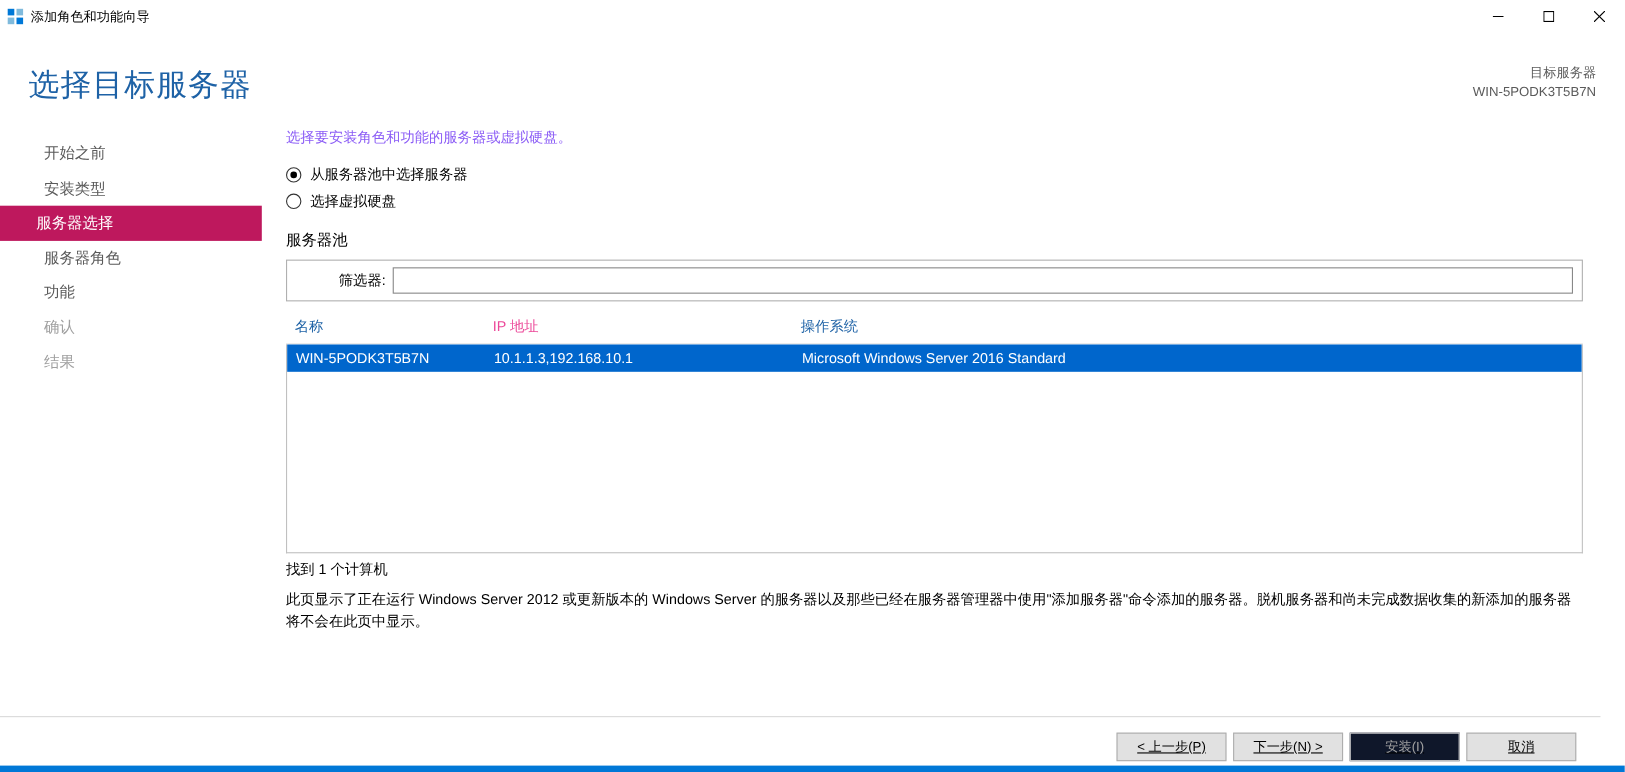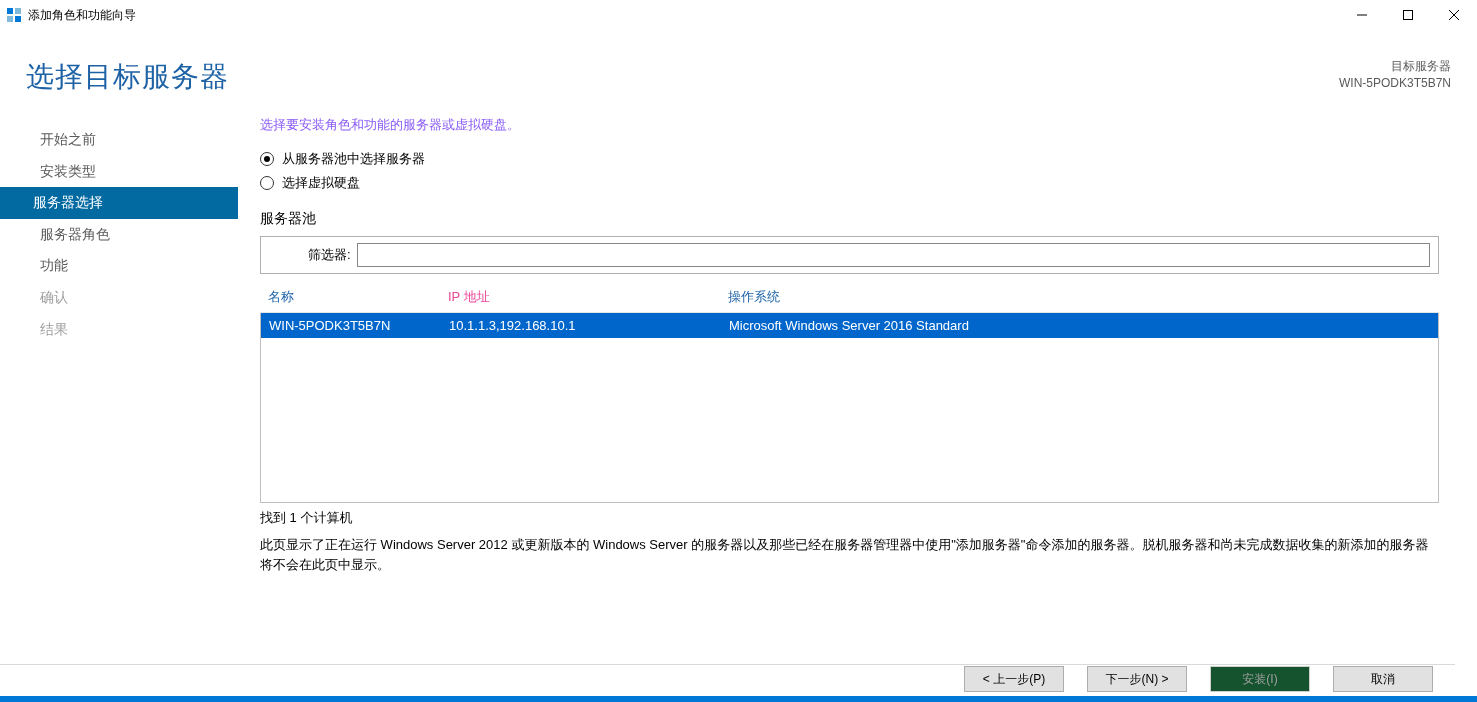--- a/index.html
+++ b/index.html
@@ -10,21 +10,21 @@
 .titlebar-title { font-size: 12px; color: #000; }
 .win-controls { display: flex; }
 .win-btn { width: 46px; height: 30px; display: flex; align-items: center; justify-content: center; cursor: pointer; }
 .win-btn svg { width: 10px; height: 10px; }
 .header { padding: 28px 26px 8px 26px; display: flex; justify-content: space-between; align-items: flex-start; gap: 28px; }
 .page-title { font-size: 28px; color: #1e62a6; font-weight: 300; letter-spacing: 1px; }
 .target-box { text-align: right; font-size: 12px; color: #5a5a5a; line-height: 1.4; }
 .body-wrap { display: flex; padding: 12px 0 0 0; }
 .sidebar { width: 238px; padding-top: 8px; }
 .nav-item { font-size: 14px; color: #5a5a5a; padding: 6px 18px 6px 40px; cursor: pointer; line-height: 1.4; }
-.nav-item.active { background: #0369a1; color: #fff; padding-left: 33px; }
+.nav-item.active { background: #be185d; color: #fff; padding-left: 33px; }
 .nav-item.disabled { color: #a0a0a0; cursor: default; }
 .main { flex: 1; padding: 0 38px 0 22px; }
 .instruction { font-size: 13px; color: #8b5cf6; margin-bottom: 16px; }
 .radio-row { display: flex; align-items: center; gap: 8px; margin: 6px 0; font-size: 13px; }
 .radio-outer { width: 14px; height: 14px; border-radius: 50%; border: 1px solid #333; display: flex; align-items: center; justify-content: center; }
 .radio-inner { width: 6px; height: 6px; border-radius: 50%; background: #000; }
 .section-title { font-size: 14px; color: #000; margin-top: 18px; margin-bottom: 8px; }
 .filter-row { display: flex; align-items: stretch; border: 1px solid #b0b0b0; padding: 6px 8px; gap: 6px; }
 .filter-label { font-size: 13px; display:flex; align-items:center;margin-left:39px; }
 .filter-input { flex: 1; border: 1px solid #888; height: 24px; padding: 0 4px; font-size: 13px; outline: none; }
@@ -33,23 +33,23 @@
 .col-ip { flex: 0 0 280px; font-size: 13px; color: #ec4899; }
 .col-os { flex: 1; font-size: 13px; color: #1e62a6; }
 .table-body { border: 1px solid #c0c0c0; border-top: none; height: 190px; overflow: auto; }
 .row { display: flex; padding: 5px 8px; font-size: 13px; }
 .row.sel { background: #0066cc; color: #fff; }
 .row .c1 { flex: 0 0 180px; }
 .row .c2 { flex: 0 0 280px; }
 .row .c3 { flex: 1; }
 .found { font-size: 13px; margin-top: 6px; }
 .desc { font-size: 13px; color: #000; margin-top: 8px; line-height: 1.5; }
-.footer { position: absolute; bottom: 10px; right: 22px; display: flex; gap: 23px; border-top: 1px solid #d9d9d9; padding-top: 1px; left: 0; justify-content: flex-end; padding-right: 22px; }
+.footer { position: absolute; bottom: 10px; right: 22px; display: flex; gap: 6px; border-top: 1px solid #d9d9d9; padding-top: 14px; left: 0; justify-content: flex-end; padding-right: 22px; text-decoration: underline; }
 .btn { min-width: 100px; height: 26px; font-size: 12px; border: 1px solid #adadad; background: #e1e1e1; cursor: pointer; padding: 0 10px; }
-.btn:disabled { color: #a0a0a0; cursor: default; background: #14532d; border-color: #d0d0d0; }
+.btn:disabled { color: #a0a0a0; cursor: default; background: #0f172a; border-color: #d0d0d0; }
 .bottom-bar { position: absolute; left: 0; right: 0; bottom: 0; height: 6px; background: #0078d7; }
 </style>
 </head>
 <body>
 
 <div class="titlebar">
   <div class="titlebar-left">
     <span class="app-icon">
       <svg viewBox="0 0 16 16">
           <rect x="1" y="1" width="6" height="6" fill="#0078d7"></rect>

